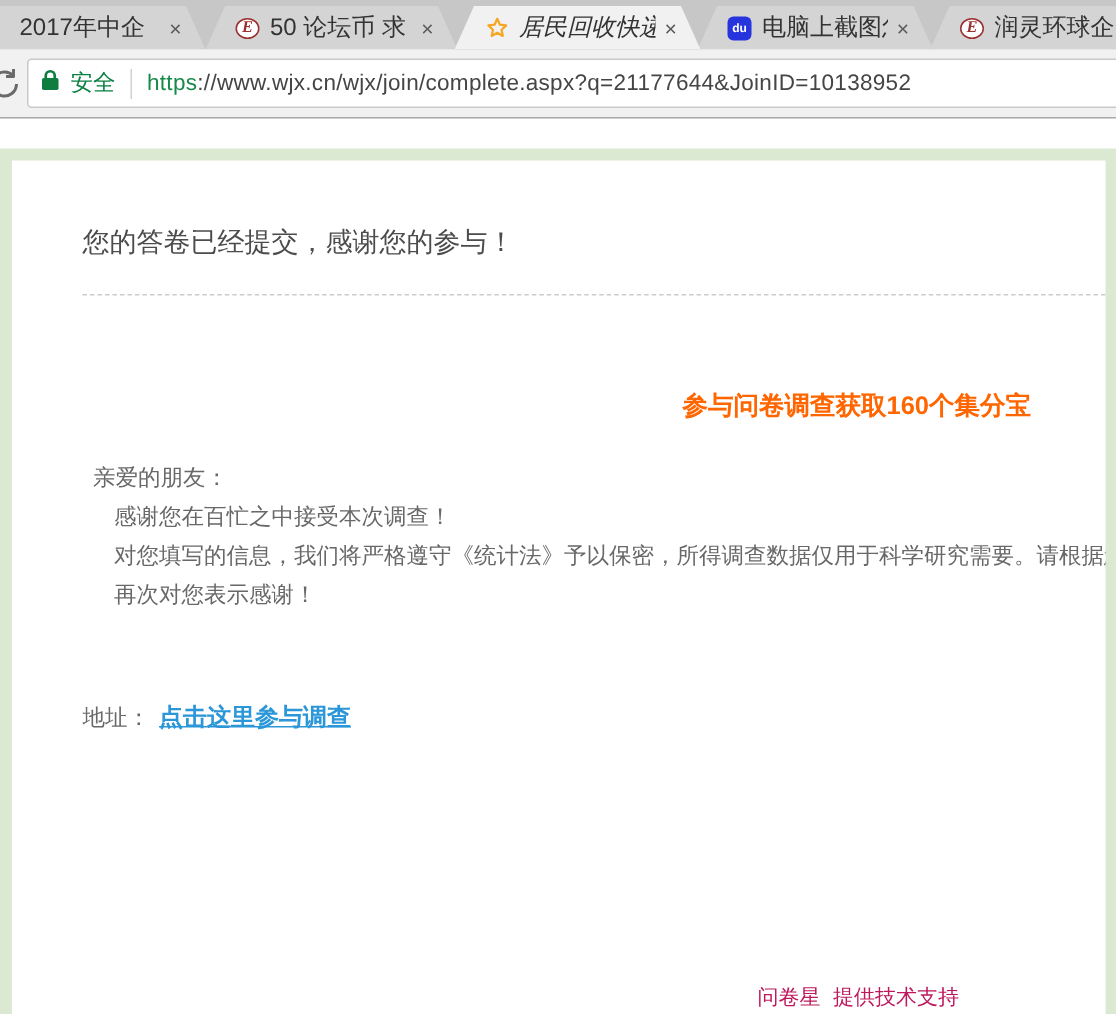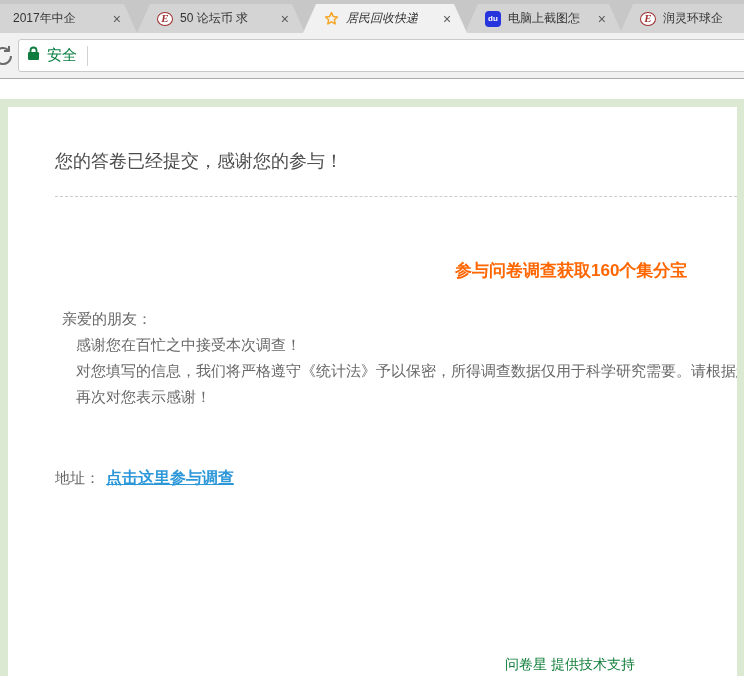--- a/index.html
+++ b/index.html
@@ -10,21 +10,21 @@
   }
   
   .tabbar{position:absolute;left:0;top:0;width:100%;height:33px;background:#c7c7c7;}
   .tab{
     position:absolute;top:4px;height:29px;display:flex;align-items:center;
     padding:0 14px 0 20px;clip-path:polygon(13px 0,calc(100% - 13px) 0,100% 100%,0 100%);
     background:#d4d4d4;filter:drop-shadow(0 0 1px #8f8f8f);
   }
   .tab.active{background:#f1f1f1;z-index:3;font-style:italic;}
   .tab-title{
-    flex:1;font-size:12px;color:#333;white-space:nowrap;overflow:hidden;
+    flex:1;font-size:16px;color:#333;white-space:nowrap;overflow:hidden;
     margin:0 4px 0 7px;max-width:96px;
   }
   .tab-close{font-size:14px;color:#5a5a5a;padding:0 2px;line-height:1;cursor:default;}
   .favicon{width:16px;height:16px;flex:0 0 16px;display:flex;align-items:center;justify-content:center;}
   .e-icon{
     width:16px;height:14px;border:1px solid #9c2f2f;border-radius:50%;
     color:#9c2f2f;background:#fff;font-family:"Liberation Serif",serif;
     font-style:italic;font-weight:bold;font-size:11px;display:flex;
     align-items:center;justify-content:center;line-height:1;
   }
@@ -53,21 +53,21 @@
   .card{position:absolute;left:8px;top:8px;width:729px;height:600px;background:#fff;overflow:hidden;}
   .submitted{position:absolute;left:47px;top:42px;font-size:18px;color:#4c4c4c;white-space:nowrap;}
   .dash-rule{position:absolute;left:47px;right:0;top:89px;border-top:1px dashed #ccc;height:0;}
   .promo{position:absolute;left:447px;top:152px;font-size:17px;font-weight:bold;color:#ff6600;white-space:nowrap;}
   .letter{position:absolute;left:54px;top:199px;font-size:15px;color:#686868;line-height:26px;}
   .letter .indent{margin-left:14px;}
   .letter div{white-space:nowrap;}
   .warning{position:absolute;left:47px;top:314px;font-size:15px;font-weight:bold;color:#fe0000;white-space:nowrap;}
   .address-line{position:absolute;left:47px;top:361px;font-size:15px;color:#686868;white-space:nowrap;}
   .survey-link{font-size:16px;font-weight:bold;color:#2b97d8;text-decoration:underline;margin-left:6px;cursor:pointer;}
-  .site-footer{position:absolute;left:497px;top:549px;font-size:14px;color:#15803d;white-space:nowrap;}
+  .site-footer{position:absolute;left:497px;top:549px;font-size:14px;color:#be185d;white-space:nowrap;font-family:Liberation Mono, monospace;}
 </style>
 </head>
 <body>
 
 <div class="screen">
 
   <div class="tabbar">
     <div class="tab" style="left:-30px;width:167px;">
       <span class="favicon"></span>
       <span class="tab-title">2017年中企</span>
@@ -114,20 +114,21 @@
     </span>
     <div class="omnibox">
       <span>
         <svg width="13" height="15" viewBox="0 0 13 15">
           <rect x="1" y="6" width="11" height="8" rx="1.2" fill="#0e7d3f"></rect>
           <path d="M3.5 6V4.5a3 3 0 0 1 6 0V6" fill="none" stroke="#0e7d3f" stroke-width="1.8"></path>
         </svg>
       </span>
       <span class="secure-label">安全</span>
       <span class="sep"></span>
+      <span class="url-text"><span class="url-scheme">https</span><span>://www.wjx.cn/wjx/join/complete.aspx?q=21177644&amp;JoinID=10138952</span></span>
     </div>
   </div>
 
   <div class="viewport">
     <div class="card">
       <div class="submitted">您的答卷已经提交，感谢您的参与！</div>
       <div class="dash-rule"></div>
       <div class="promo">参与问卷调查获取160个集分宝</div>
       <div class="letter">
         <div>亲爱的朋友：</div>

